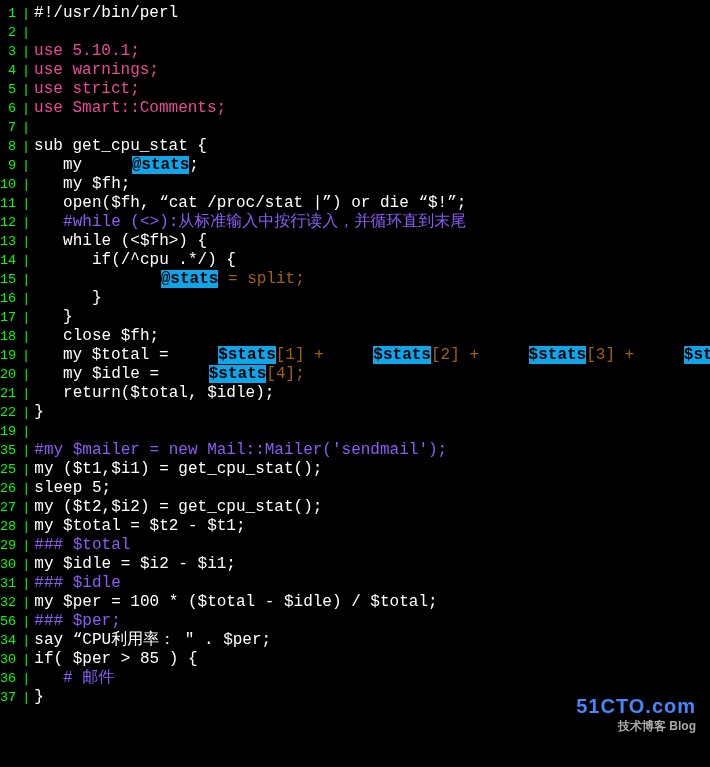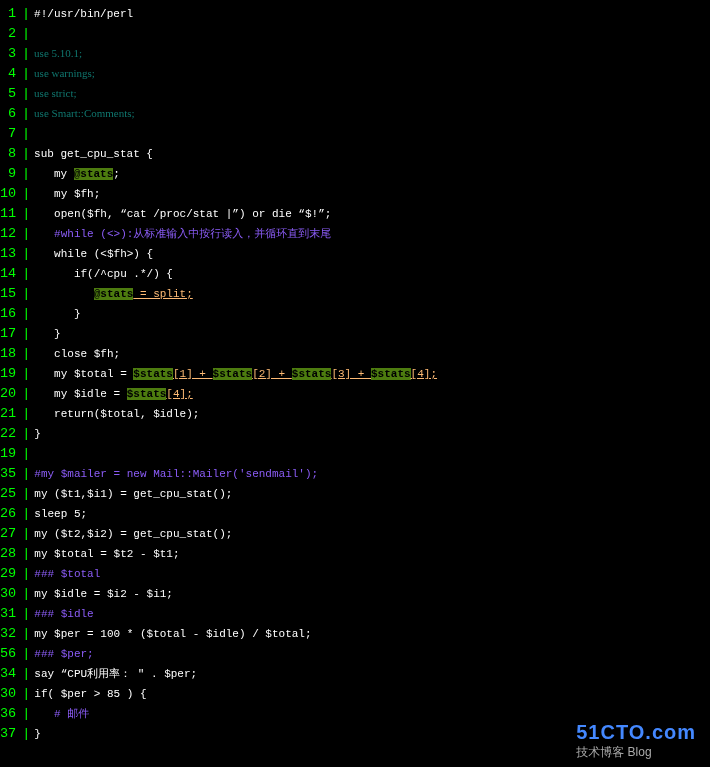--- a/index.html
+++ b/index.html
@@ -30,51 +30,53 @@
       user-select: none;
       font-size: 13.5px;
     }
     .line-sep {
       color: #00ff00;
       margin-right: 4px;
     }
     .line-content {
       flex: 1;
       white-space: pre;
-      font-size: 11px;
+      font-size: 16px;
     }
     
     .c-white { color: #ffffff; }
-    .c-yellow { color: #0f766e; font-family: Liberation Serif, serif; }
-    .c-cyan { color: #fdba74; text-decoration: underline; }
+    .c-yellow { color: #ec4899; }
+    .c-cyan { color: #a16207; }
     .c-red { color: #8b5cf6; }
     
     .hl-stats {
-      background-color: #4d7c0f;
+      background-color: #0ea5e9;
       color: #000;
       font-weight: bold;
+      margin-left: 40px;
     }
     
     .watermark {
       position: absolute;
-      bottom: 6px;
+      bottom: 32px;
       right: 14px;
-      text-align: left;
+      text-align: right;
     }
     .watermark-main {
       color: #4488ff;
       font-size: 20px;
       font-weight: bold;
       font-family: Arial, sans-serif;
       letter-spacing: 1px;
     }
     .watermark-sub {
       color: #aaaaaa;
       font-size: 12px;
       font-family: Arial, sans-serif;
+      font-weight: bold;
     }
   </style>
 </head>
 <body>
 
 <div class="code-container" id="code-container">
 <div class="code-line">
       <span class="line-num">1</span>
       <span class="line-sep">|</span>
       <span class="line-content"><span class="c-white">#!/usr/bin/perl</span></span>

